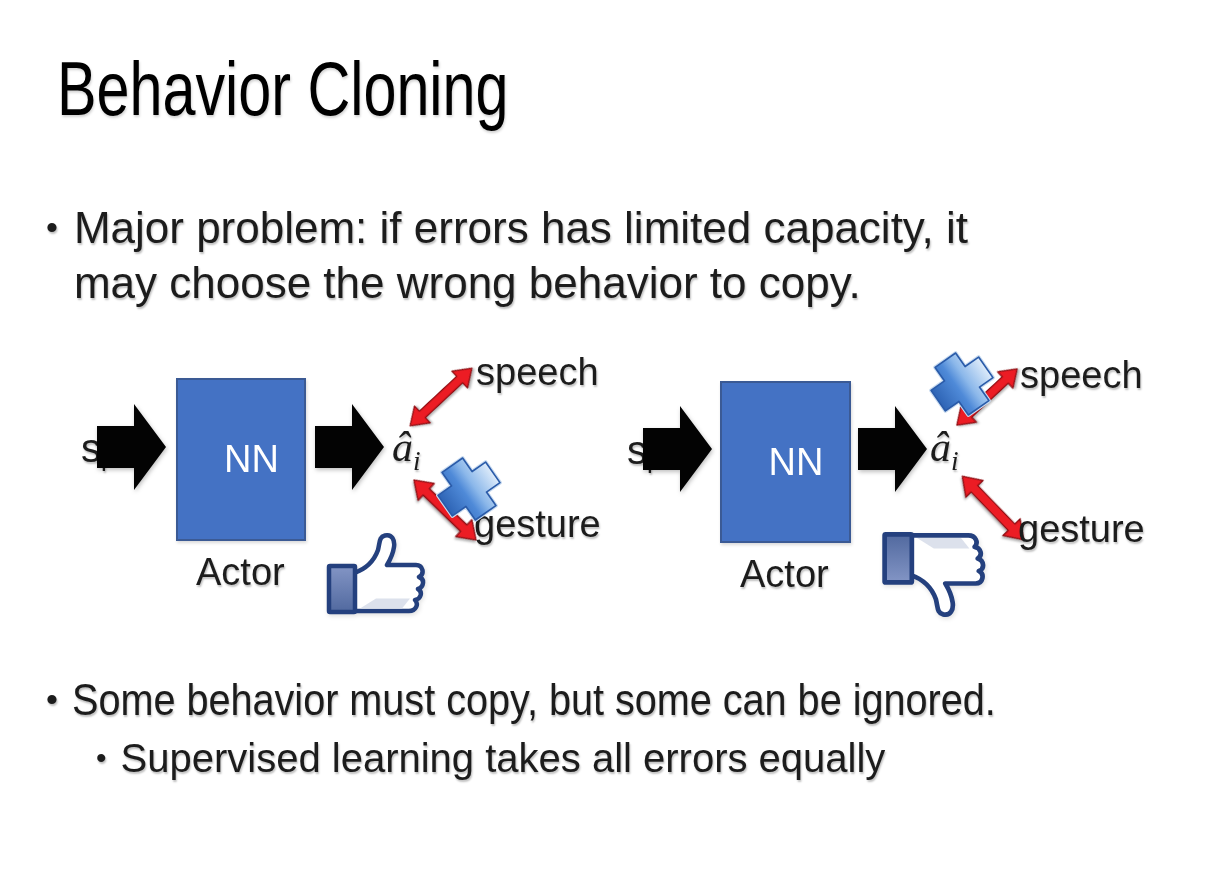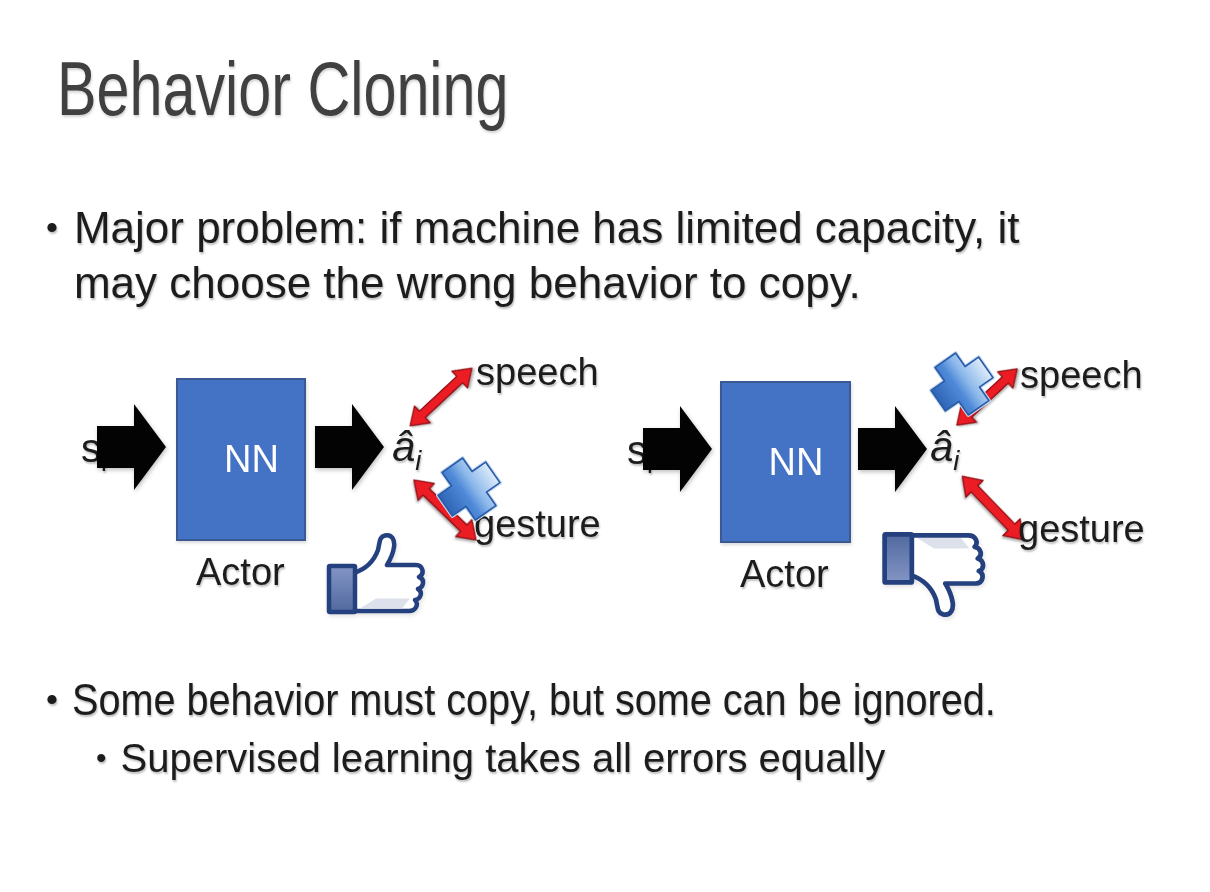--- a/index.html
+++ b/index.html
@@ -1,39 +1,39 @@
 <!DOCTYPE html>
 <html><head>
 <meta charset="utf-8">
 <style>
   html,body{margin:0;padding:0;background:#fff;}
   #slide{position:relative;width:1210px;height:892px;background:#ffffff;overflow:hidden;
          font-family:"Liberation Sans",sans-serif;color:#1c1c1c;}
 
   
   .title{position:absolute;left:57px;top:44px;font-size:76px;font-weight:300;line-height:90px;
-         white-space:nowrap;color:#404040;text-shadow:1px 2px 3px rgba(0,0,0,0.18);text-decoration:underline;}
+         white-space:nowrap;color:#000000;text-shadow:1px 2px 3px rgba(0,0,0,0.18);text-decoration:underline;}
   .title .squeeze{display:inline-block;transform:scaleX(0.78);transform-origin:0 50%;}
 
   
   .bullet{position:absolute;display:flex;align-items:flex-start;
           text-shadow:1px 2px 2px rgba(0,0,0,0.25);}
   .bullet .dot{flex:0 0 auto;}
   .b1{left:46px;top:200px;width:1000px;font-size:44px;line-height:55px;}
   .b1 .dot{font-size:34px;line-height:55px;margin-right:16px;}
   .b2{left:46px;top:672px;font-size:44px;line-height:55px;white-space:nowrap;}
   .b2 .dot{font-size:34px;line-height:55px;margin-right:14px;}
   .b2 .btext{display:inline-block;transform:scaleX(0.9);transform-origin:0 50%;}
   .b3{left:96px;top:733px;font-size:40px;line-height:50px;white-space:nowrap;}
   .b3 .dot{font-size:30px;line-height:50px;margin-right:14px;}
   .lbl{position:absolute;font-size:38px;line-height:44px;white-space:nowrap;
        text-shadow:1px 2px 2px rgba(0,0,0,0.25);text-align:center;}
   .statelbl{font-size:40px;margin-left:41px;}
   .statelbl sub, .ahat sub{font-size:65%;}
-  .ahat{position:absolute;font-family:Liberation Sans, sans-serif;font-style:italic;font-size:42px;
+  .ahat{position:absolute;font-family:Liberation Serif, serif;font-style:italic;font-size:42px;
         line-height:46px;white-space:nowrap;text-shadow:1px 2px 2px rgba(0,0,0,0.25);}
   .nnbox{position:absolute;background:#4472C4;border:2px solid #3B5A94;box-sizing:border-box;
          display:flex;align-items:center;justify-content:center;
          color:#ffffff;font-size:38px;box-shadow:1px 2px 3px rgba(0,0,0,0.15);padding-left:21px;}
   .blackarrow{position:absolute;filter:drop-shadow(1px 2px 2px rgba(0,0,0,0.25));}
   .redarrow{position:absolute;filter:drop-shadow(1px 2px 1px rgba(0,0,0,0.3));}
   .xicon{position:absolute;}
   .thumb{position:absolute;filter:drop-shadow(1px 2px 2px rgba(0,0,0,0.12));}
   .thumb.down svg{transform:scaleY(-1);}
   svg{display:block;width:100%;height:100%;}
@@ -42,21 +42,21 @@
 <body>
 
 <div id="slide">
 
   <div class="title">
     <span class="squeeze">Behavior Cloning</span>
   </div>
 
   <div class="bullet b1">
     <span class="dot">•</span>
-    <span class="btext">Major problem: if machine has limited capacity, it may choose the wrong behavior to copy.</span>
+    <span class="btext">Major problem: if errors has limited capacity, it may choose the wrong behavior to copy.</span>
   </div>
 
   <div class="lbl statelbl" style="left:40px;top:426px;"><span>s</span><sub>i</sub></div>
 
   <div class="blackarrow" style="left:97px;top:399px;width:70px;height:96px;">
     <svg viewBox="0 0 70 96">
         <polygon points="0,27 37,27 37,5 69,48 37,91 37,69 0,69" fill="#030303"></polygon>
       </svg>
   </div>
 

